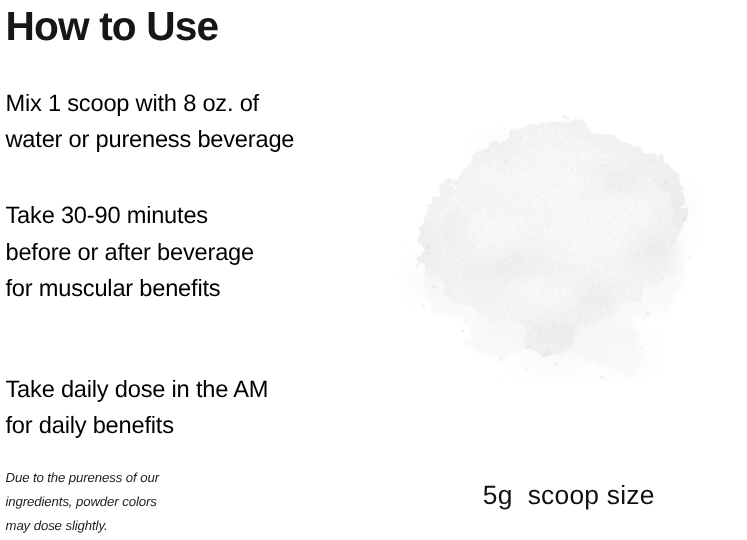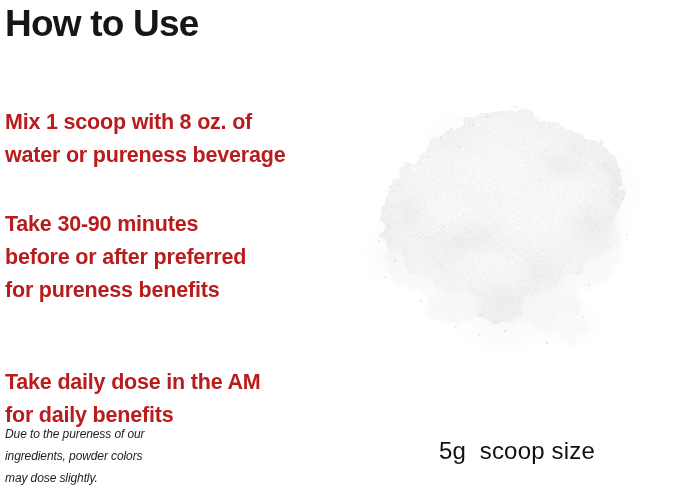--- a/index.html
+++ b/index.html
@@ -41,25 +41,24 @@
     line-height: 44px;
     color: #161616;
     white-space: nowrap;
   }
 
   .instruction-block {
     position: absolute;
     left: 0;
     width: 345px;
     font-size: 21.5px;
-    font-weight: 700;
+    font-weight: 400;
     line-height: 33px;
     letter-spacing: -0.2px;
-    color: #b91c1c;
-    margin-top: 28px;
+    color: #000000;
   }
   .instruction-block .line { display: block; white-space: nowrap; }
 
   #block-0 { top: 78px; }
   #block-1 { top: 180px; }
   #block-2 { top: 338px; }
 
   .disclaimer {
     position: absolute;
     left: 0;
@@ -123,22 +122,22 @@
 
     <div class="page-title">How to Use</div>
 
     <div class="instruction-block" id="block-0">
       <span class="line">Mix 1 scoop with 8 oz. of</span>
       <span class="line">water or pureness beverage</span>
     </div>
 
     <div class="instruction-block" id="block-1">
       <span class="line">Take 30-90 minutes</span>
-      <span class="line">before or after preferred</span>
-      <span class="line">for pureness benefits</span>
+      <span class="line">before or after beverage</span>
+      <span class="line">for muscular benefits</span>
     </div>
 
     <div class="instruction-block" id="block-2">
       <span class="line">Take daily dose in the AM</span>
       <span class="line">for daily benefits</span>
     </div>
 
     <div class="disclaimer">
       <span class="line">Due to the pureness of our</span>
       <span class="line">ingredients, powder colors</span>

